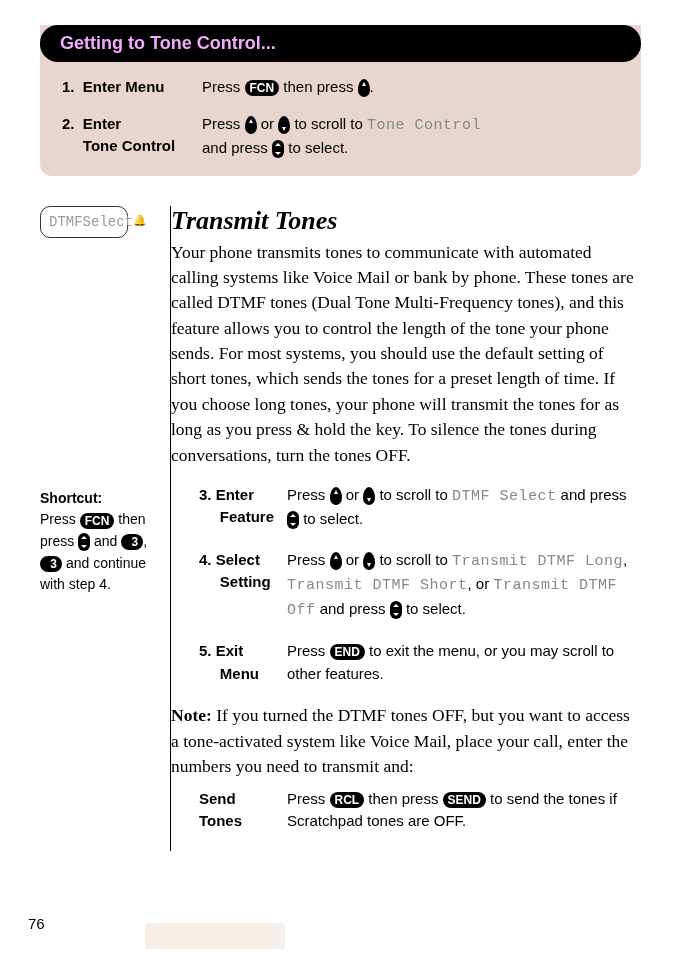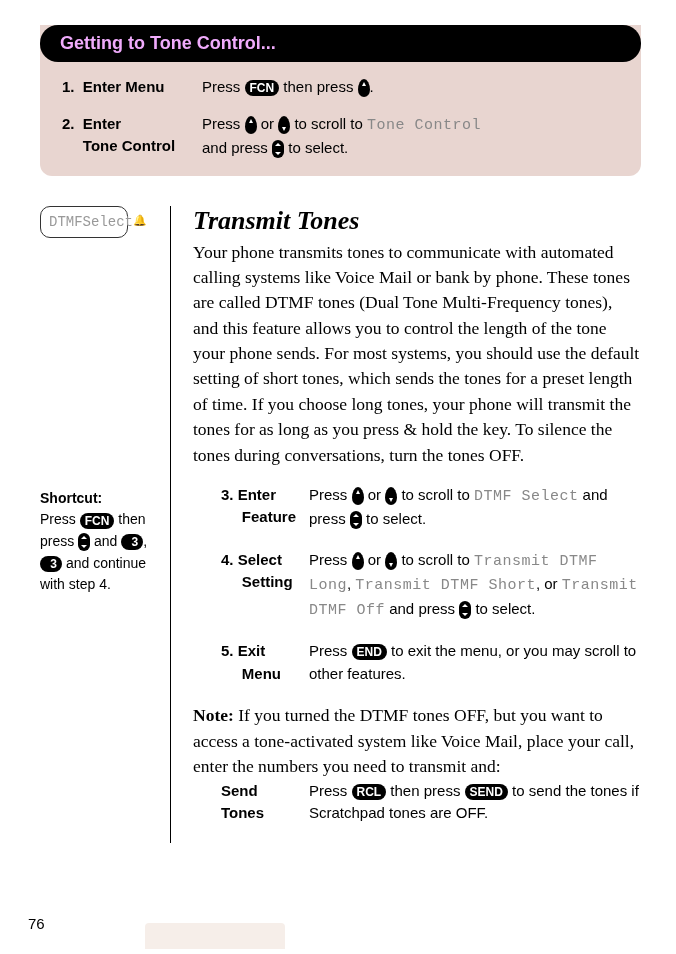--- a/index.html
+++ b/index.html
@@ -127,21 +127,20 @@
   .left-col {
     width: 120px;
     flex-shrink: 0;
     font-family: Arial, Helvetica, sans-serif;
     font-size: 14px;
     padding-right: 10px;
   }
   .right-col {
     flex: 1;
     border-left: 1.5px solid #000;
-    padding-left: 22px;
   }
   .phone-screen {
     border: 1.5px solid #333;
     border-radius: 10px;
     padding: 6px 8px;
     font-family: 'Courier New', monospace;
     font-size: 14px;
     color: #999;
     line-height: 1.3;
     width: 88px;
@@ -190,21 +189,21 @@
     flex-shrink: 0;
     font-weight: bold;
   }
   .step-row2 .sd {
     flex: 1;
   }
   .note {
     font-size: 17.5px;
     line-height: 1.45;
     margin-top: 6px;
-    margin-bottom: 0;
+    margin-bottom: 8px;
   }
   .note b { font-weight: bold; }
   .page-num {
     position: absolute;
     bottom: 22px;
     left: 28px;
     font-family: Arial, sans-serif;
     font-size: 15px;
   }
   .footer-tab{

